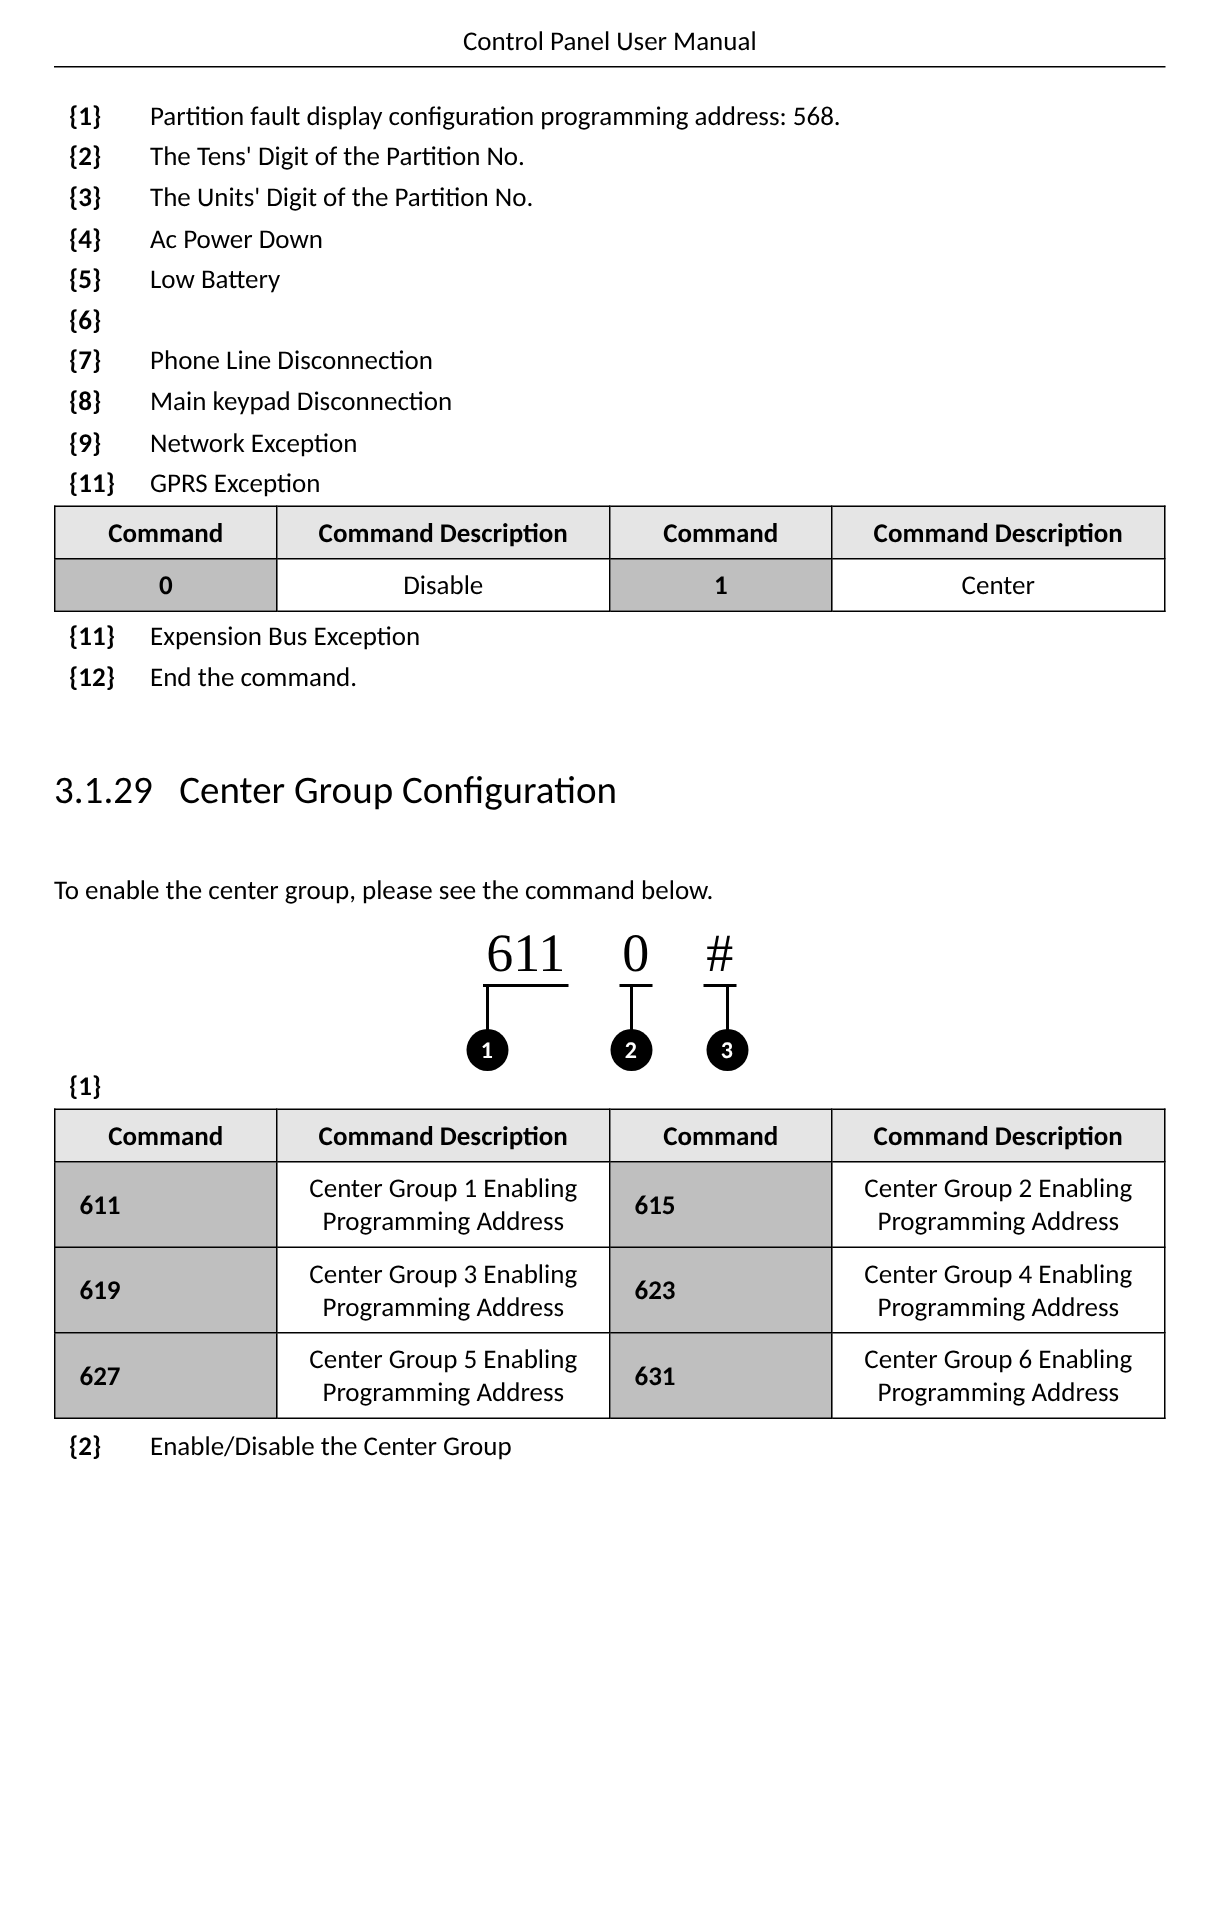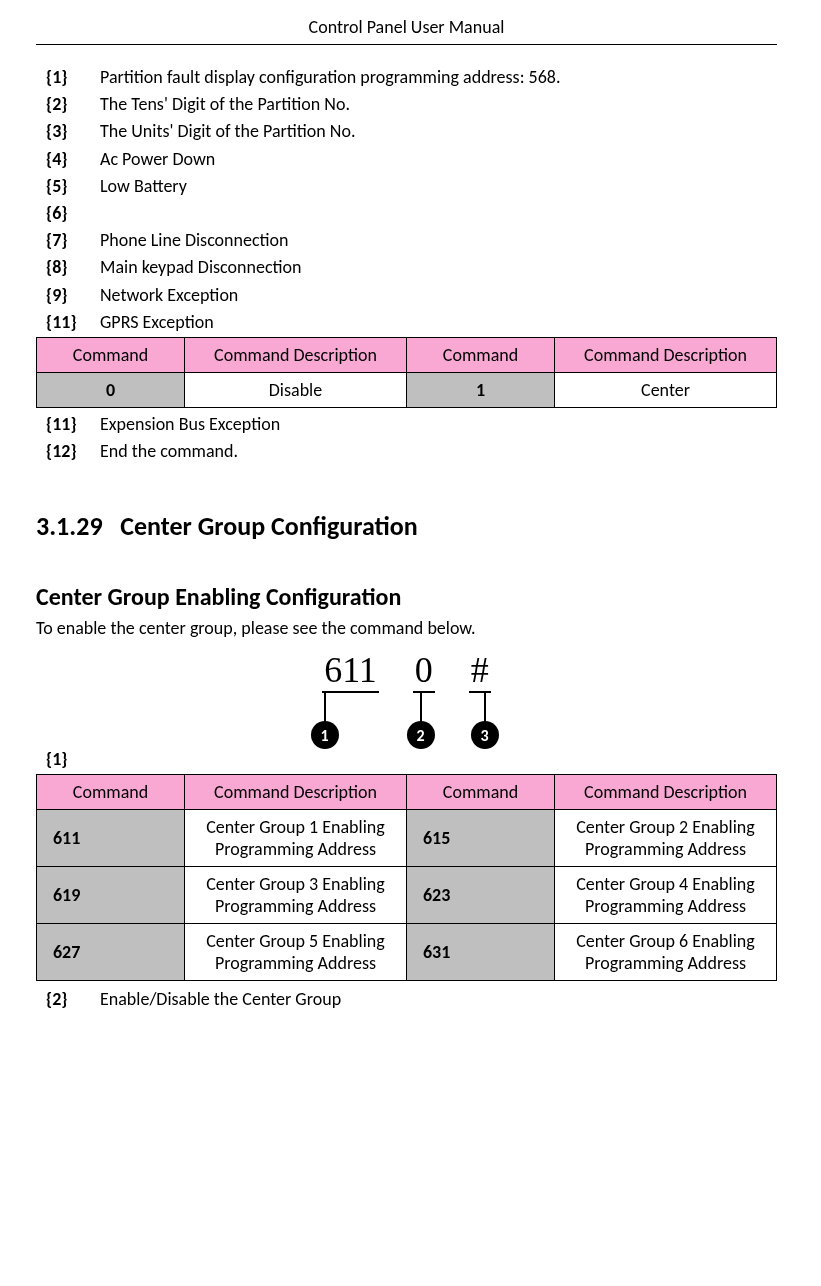--- a/index.html
+++ b/index.html
@@ -41,36 +41,36 @@
       margin: 2px 0 4px 0;
     }
     table.cmd th, table.cmd td {
       border: 1.5px solid #000;
       padding: 6px 8px;
       text-align: center;
       vertical-align: middle;
       font-size: 18px;
     }
     table.cmd th {
-      background: #f9a8d4;
-      font-weight: normal;
+      background: #e5e5e5;
+      font-weight: bold;
     }
     table.cmd td.shade {
       background: #bfbfbf;
       font-weight: bold;
     }
     table.cmd td.shade-left {
       background: #bfbfbf;
       font-weight: bold;
       text-align: left;
       padding-left: 16px;
     }
     .h-section {
       font-size: 26px;
-      font-weight: bold;
+      font-weight: normal;
       margin-top: 46px;
       margin-bottom: 40px;
     }
     .h-sub {
       font-size: 24px;
       font-weight: bold;
       margin-top: 24px;
       margin-bottom: 6px;
     }
     .para {
@@ -215,21 +215,20 @@
     <div class="list-row">
         <span class="num">{12}</span>
         <span>End the command.</span>
       </div>
   </div>
 
   <div class="h-section">
     <span>3.1.29</span>&nbsp;&nbsp;&nbsp;<span>Center Group Configuration</span>
   </div>
 
-  <div class="h-sub">Center Group Enabling Configuration</div>
   <div class="para">To enable the center group, please see the command below.</div>
 
   <div class="diagram">
     <div class="dia-top">
       <span class="seg">611</span>
       <span class="seg">0</span>
       <span class="seg">#</span>
     </div>
     <div class="dia-conn">
       <div class="stem" style="left:32px"></div>

